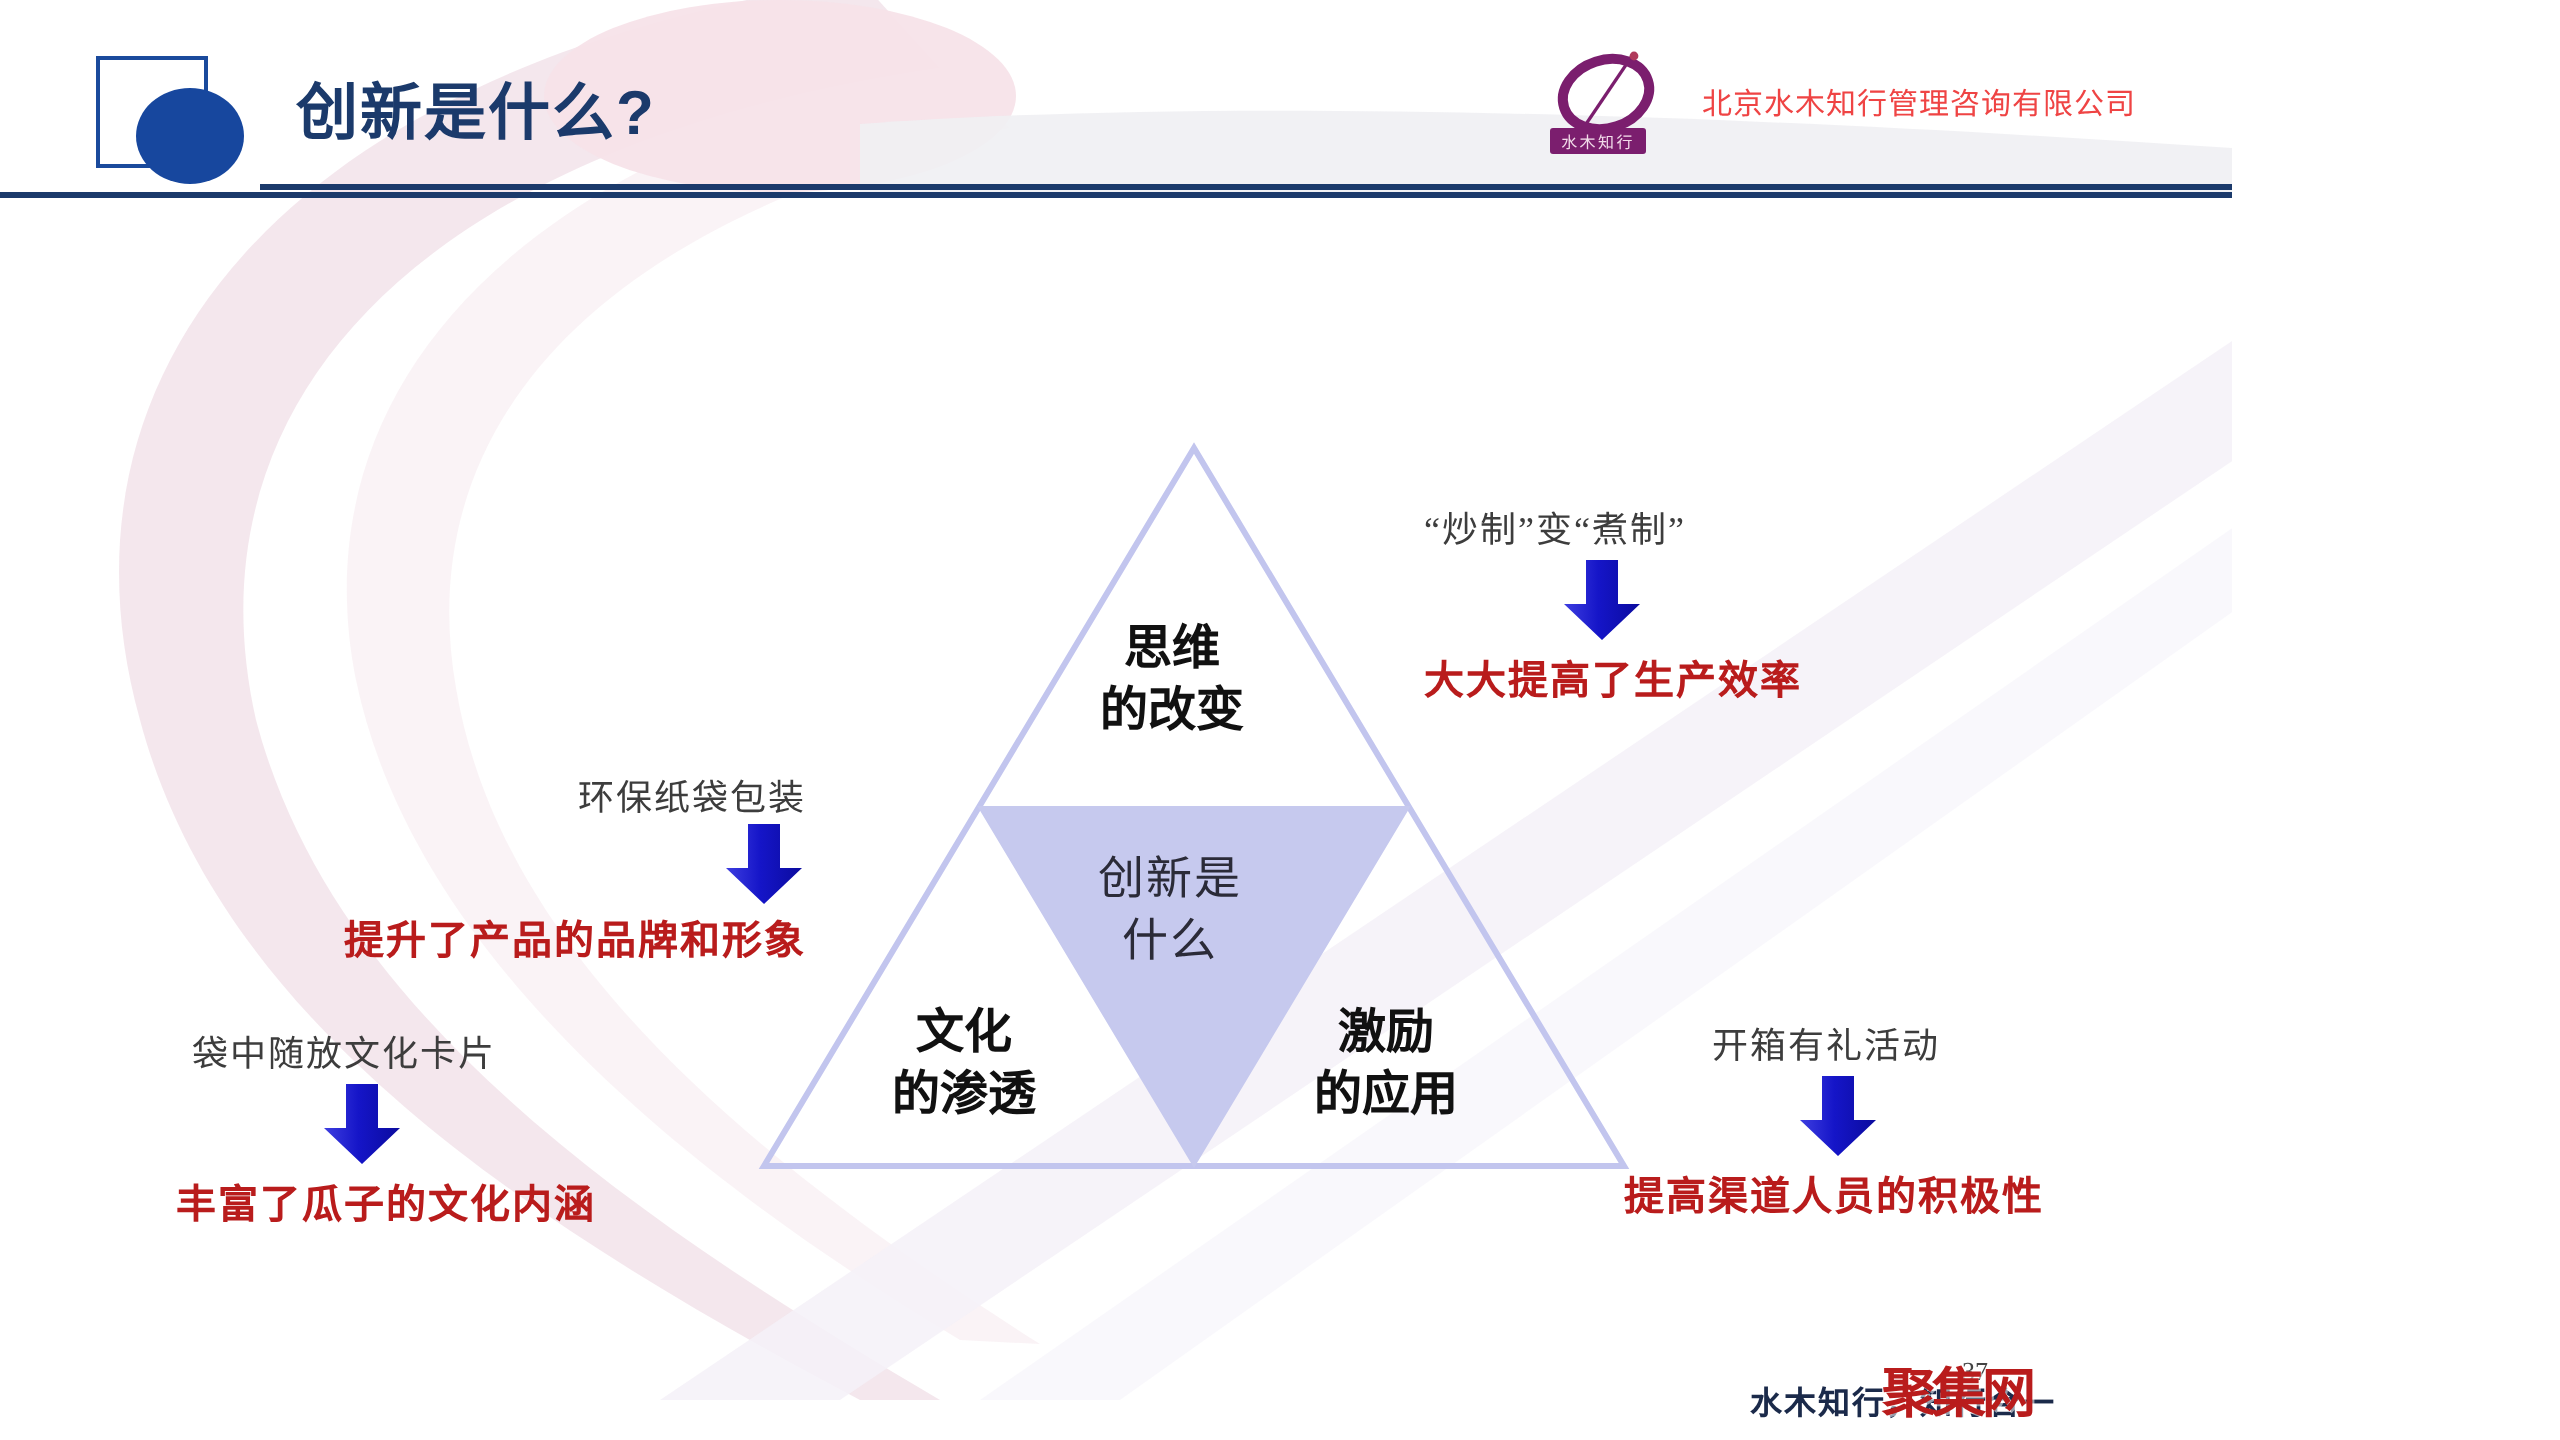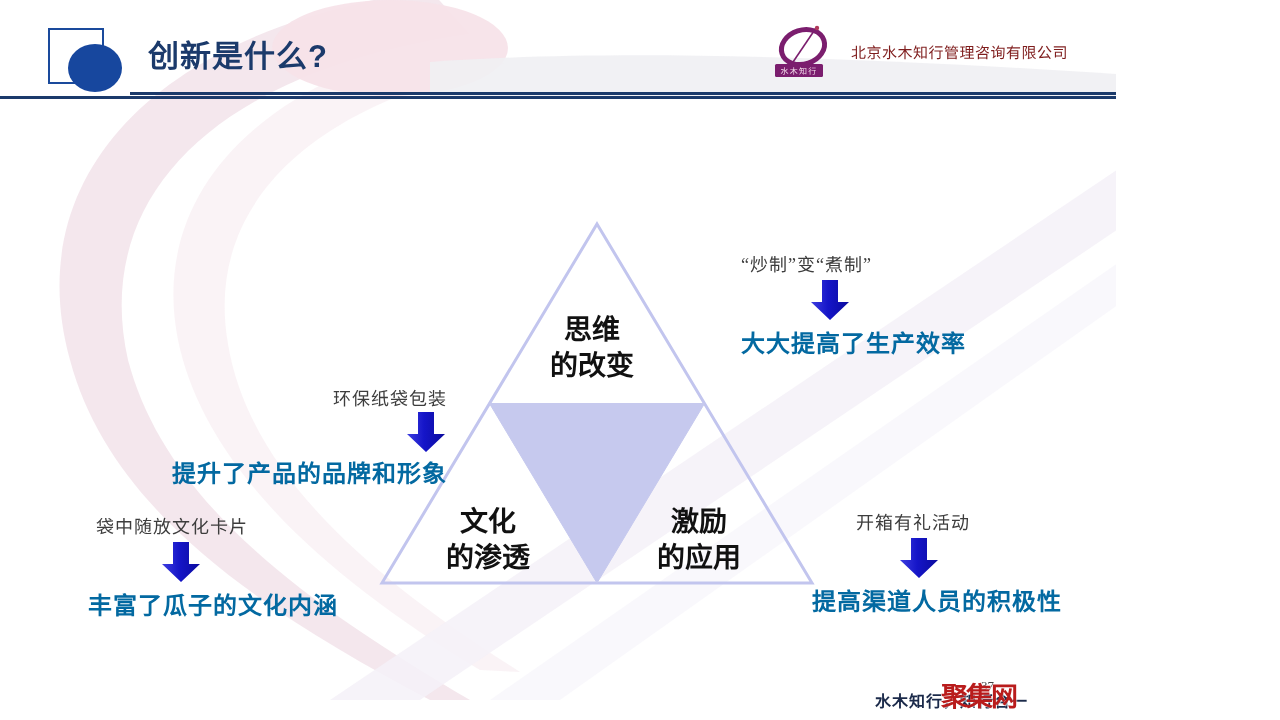--- a/index.html
+++ b/index.html
@@ -97,23 +97,23 @@
   }
 
   .brand-logo {
     width: 68px;
     height: 56px;
     position: relative;
     flex: none;
   }
 
   .brand-name {
-    font-family: Liberation Sans, sans-serif;
+    font-family: Liberation Mono, monospace;
     font-size: 15px;
-    color: #7f1d1d;
+    color: #ef4444;
     white-space: nowrap;
     letter-spacing: 0.5px;
   }
 
   
   .subtitle {
     position: absolute;
     left: 0;
     top: 132px;
     width: 1280px;
@@ -129,23 +129,23 @@
   #diagram {
     position: absolute;
     left: 370px;
     top: 210px;
     width: 460px;
     height: 390px;
   }
 
   .tri-label {
     position: absolute;
-    font-family: Liberation Serif, serif;
-    font-weight: bold;
-    font-size: 28px;
+    font-family: Liberation Mono, monospace;
+    font-weight: bold;
+    font-size: 24px;
     line-height: 1.28;
     color: #111111;
     text-align: center;
     white-space: nowrap;
   }
 
   .tri-label-top    { left: 180px; top: 102px; }
   .tri-label-left   { left: 76px;  top: 294px; }
   .tri-label-right  { left: 287px; top: 294px; }
 
@@ -173,34 +173,34 @@
     font-family: "Liberation Serif", "DejaVu Serif", serif;
     font-size: 18px;
     color: #3d3d3d;
     letter-spacing: 1px;
     white-space: nowrap;
   }
 
   .anno-effect {
     font-family: "Liberation Serif", "DejaVu Serif", serif;
     font-weight: bold;
-    font-size: 24px;
-    color: #0369a1;
+    font-size: 20px;
+    color: #b91c1c;
     letter-spacing: 1px;
     white-space: nowrap;
   }
 
   .anno-arrow {
     width: 42px;
     height: 44px;
     flex: none;
   }
 
   
-  #anno-tr { left: 712px; top: 250px; align-items: flex-start; margin-left: 29px; }
+  #anno-tr { left: 712px; top: 250px; align-items: flex-start; }
   #anno-tr .anno-arrow   { margin-left: 68px; margin-top: 2px; }
   #anno-tr .anno-effect  { margin-top: 2px; }
 
   #anno-lt { left: 172px; top: 384px; align-items: flex-end; }
   #anno-lt .anno-cause   { margin-left: 52px; }
   #anno-lt .anno-arrow   { margin-left: 100px; margin-top: 0px; }
   #anno-lt .anno-effect  { margin-top: 0px; }
 
   #anno-lb { left: 88px; top: 512px; align-items: flex-start; }
   #anno-lb .anno-cause   { margin-left: 8px; }
@@ -315,20 +315,24 @@
     <div class="tri-label tri-label-left">
       <div>文化</div>
       <div>的渗透</div>
     </div>
 
     <div class="tri-label tri-label-right">
       <div>激励</div>
       <div>的应用</div>
     </div>
 
+    <div class="tri-center-label">
+      <div>创新是</div>
+      <div>什么</div>
+    </div>
   </div>
 
   <div class="anno" id="anno-tr">
     <div class="anno-cause">“炒制”变“煮制”</div>
     <div class="anno-arrow">
       <svg viewBox="0 0 42 44" width="42" height="44">
         <defs>
           <linearGradient id="agr1" x1="0" y1="0" x2="1" y2="0">
             <stop offset="0%" stop-color="#3E3EE0"></stop>
             <stop offset="45%" stop-color="#1515C8"></stop>

